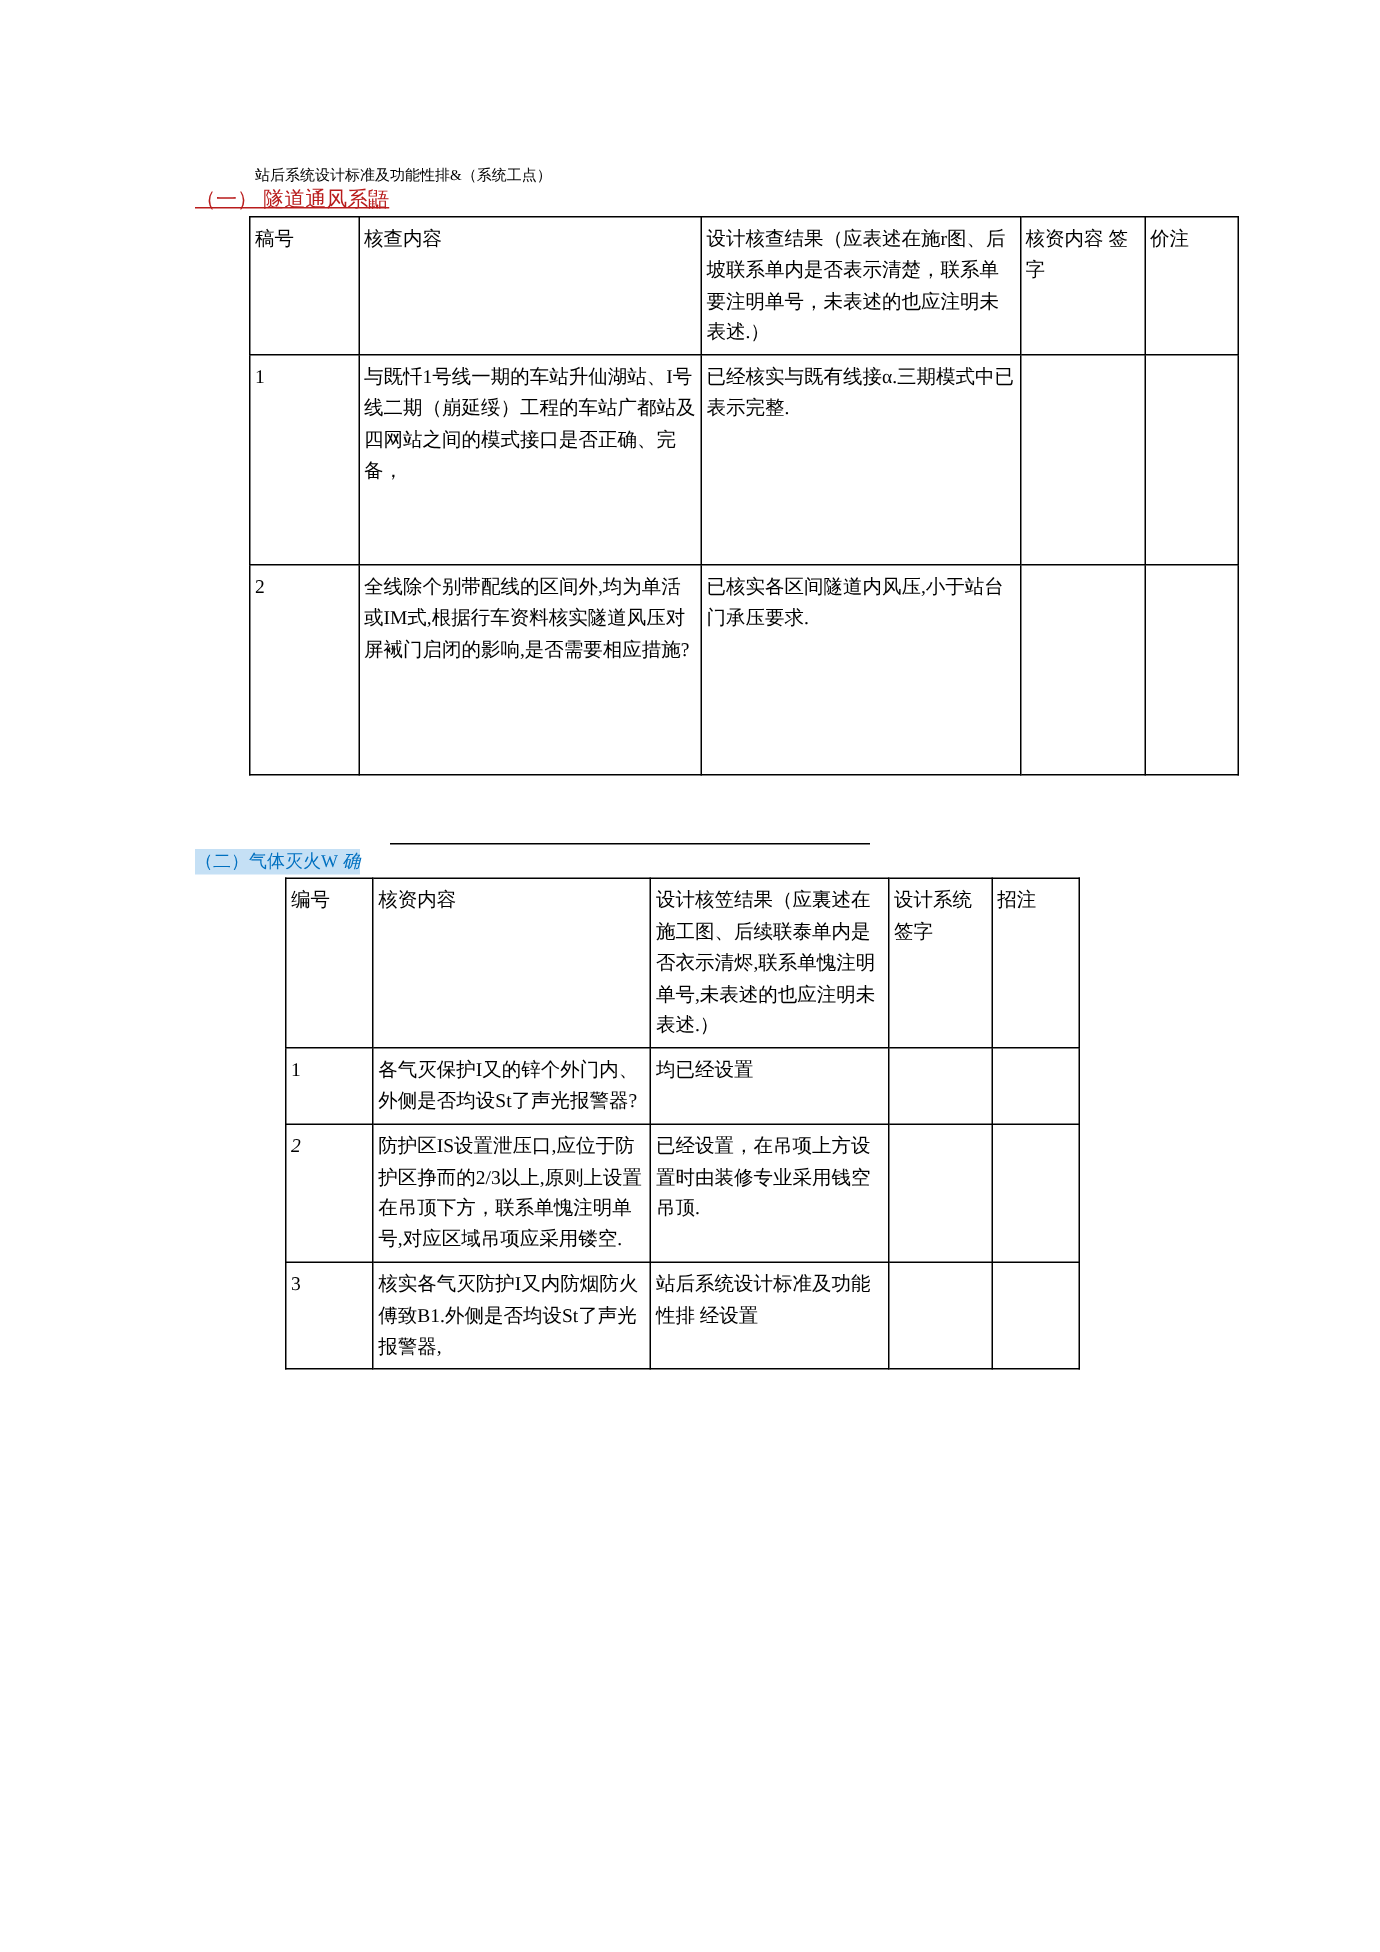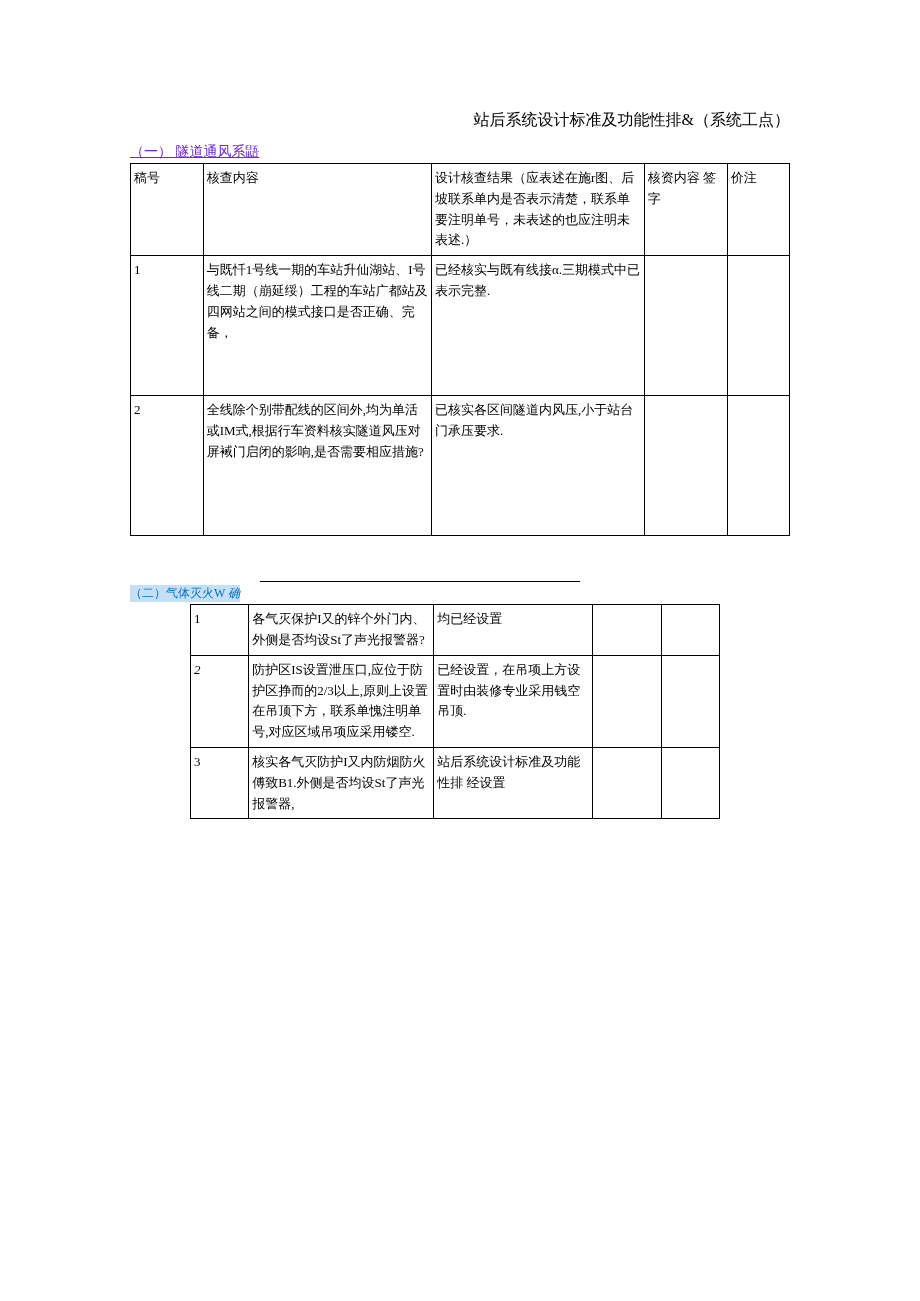--- a/index.html
+++ b/index.html
@@ -8,27 +8,26 @@
       box-sizing: border-box;
     }
     body {
       font-family: "SimSun", "宋体", serif;
       font-size: 14px;
       background: #fff;
       padding: 110px 130px 40px 130px;
       width: 920px;
     }
     .title {
-      font-size: 16px;
-      margin-bottom: 12px;
+      font-size: 10px;
+      margin-bottom: 0;
       margin-left: 40px;
-      text-align: right;
     }
     .section-heading {
-      color: #6d28d9;
+      color: #b91c1c;
       text-decoration: underline;
       font-size: 14px;
       margin-bottom: 2px;
     }
     .section-heading-highlight {
       background: #c5e0f5;
       color: #0070c0;
       font-size: 12px;
       margin-bottom: 2px;
       display: inline-block;
@@ -36,20 +35,21 @@
     .section-heading-highlight .italic {
       font-style: italic;
       text-decoration: none;
       background: none;
       color: #0070c0;
     }
     table {
       border-collapse: collapse;
       width: 100%;
       table-layout: fixed;
+      margin-left: 36px;
     }
     table.table1 {
       width: 660px;
     }
     table.table2 {
       width: 530px;
       margin-left: 60px;
     }
     td {
       border: 1px solid #000;
@@ -139,20 +139,27 @@
 
   <table class="table2">
     <colgroup>
       <col class="col1">
         <col class="col2">
         <col class="col3">
         <col class="col4">
         <col class="col5">
     </colgroup>
     <tbody>
+        <tr>
+      <td>编号</td>
+      <td>核资内容</td>
+      <td>设计核笠结果（应裏述在施工图、后续联泰单内是否衣示清烬,联系单愧注明单号,未表述的也应注明未表述.）</td>
+      <td>设计系统 签字</td>
+      <td>招注</td>
+    </tr>
     <tr>
       <td>1</td>
       <td>各气灭保护I又的锌个外门内、外侧是否均设St了声光报警器?</td>
       <td>均已经设置</td>
       <td></td>
       <td></td>
     </tr>
     <tr>
       <td class="italic-num">2</td>
       <td>防护区IS设置泄压口,应位于防护区挣而的2/3以上,原则上设置在吊顶下方，联系单愧注明单号,对应区域吊项应采用镂空.</td>

